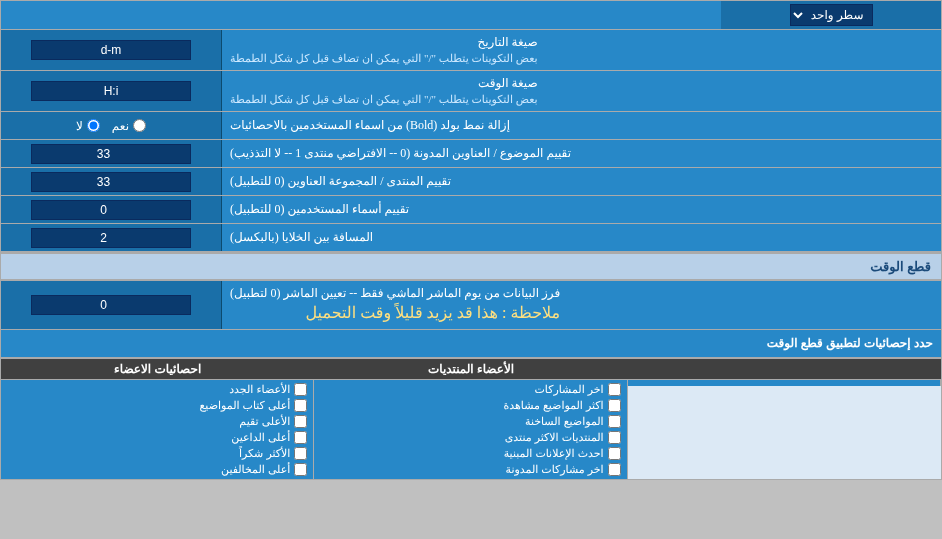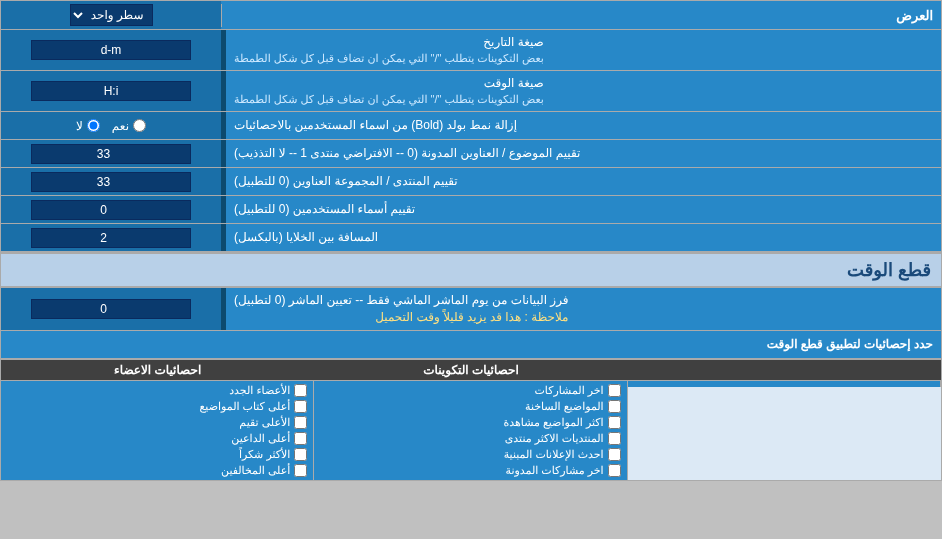--- a/index.html
+++ b/index.html
@@ -25,22 +25,23 @@
 
     .label-cell {
       background: #2788c8;
       color: white;
       padding: 4px 8px;
       display: flex;
       align-items: center;
       justify-content: flex-end;
       text-align: right;
       flex: 1;
-      border-left: 5px solid #0c4a6e;
+      border-left: 1px solid #0c4a6e;
       line-height: 1.4;
+      font-family: Liberation Serif, serif;
     }
 
     .input-cell {
       background: #1a6fa8;
       display: flex;
       align-items: center;
       justify-content: center;
       padding: 3px 6px;
       width: 220px;
       min-width: 180px;
@@ -78,21 +79,21 @@
       align-items: center;
       gap: 4px;
       color: white;
       justify-content: center;
     }
 
     .section-divider {
       background: #b8d0e8;
       color: #1a4a7a;
       font-weight: bold;
-      font-size: 18px;
+      font-size: 13px;
       padding: 5px 10px;
       text-align: right;
       border-bottom: 2px solid #aaa;
       border-top: 2px solid #aaa;
     }
 
     .checkbox-item {
       display: flex;
       align-items: flex-end;
       gap: 4px;
@@ -127,21 +128,21 @@
       width: 220px;
       background: #1a6fa8;
       display: flex;
       align-items: center;
       justify-content: center;
       padding: 3px 6px;
     }
 
     .note-text {
       color: #ffe080;
-      font-size: 12px;
+      font-size: 16px;
     }
 
     .stats-apply-row {
       display: flex;
       align-items: center;
       background: #2788c8;
       border-bottom: 1px solid #aaa;
       min-height: 28px;
     }
 
@@ -186,21 +187,20 @@
     input[type="checkbox"] {
       accent-color: #0a3a6e;
     }
   </style>
 </head>
 <body>
 
 <div class="main-container">
 
   <div class="top-header-row">
-    <div class="top-header-label">العرض</div>
     <div class="top-header-input">
       <select class="select-dropdown">
         <option>سطر واحد</option>
       </select>
     </div>
   </div>
 
   <div class="row">
     <div class="label-cell">
       <div>
@@ -300,33 +300,33 @@
   </div>
 
   <div class="checkboxes-grid">
 
     <div>
       <div class="col-header-bar">&nbsp;</div>
       <div class="col-items"></div>
     </div>
 
     <div>
-      <div class="col-header-bar">احصائيات التكوينات</div>
+      <div class="col-header-bar">الأعضاء المنتديات</div>
       <div class="col-items">
         <label class="checkbox-item">
           <input type="checkbox" style="">
           <span>اخر المشاركات</span>
         </label>
         <label class="checkbox-item">
           <input type="checkbox" style="">
+          <span>اكثر المواضيع مشاهدة</span>
+        </label>
+        <label class="checkbox-item">
+          <input type="checkbox" style="">
           <span>المواضيع الساخنة</span>
-        </label>
-        <label class="checkbox-item">
-          <input type="checkbox" style="">
-          <span>اكثر المواضيع مشاهدة</span>
         </label>
         <label class="checkbox-item">
           <input type="checkbox" style="">
           <span>المنتديات الاكثر منتدى</span>
         </label>
         <label class="checkbox-item">
           <input type="checkbox" style="">
           <span>احدث الإعلانات المبنية</span>
         </label>
         <label class="checkbox-item">

